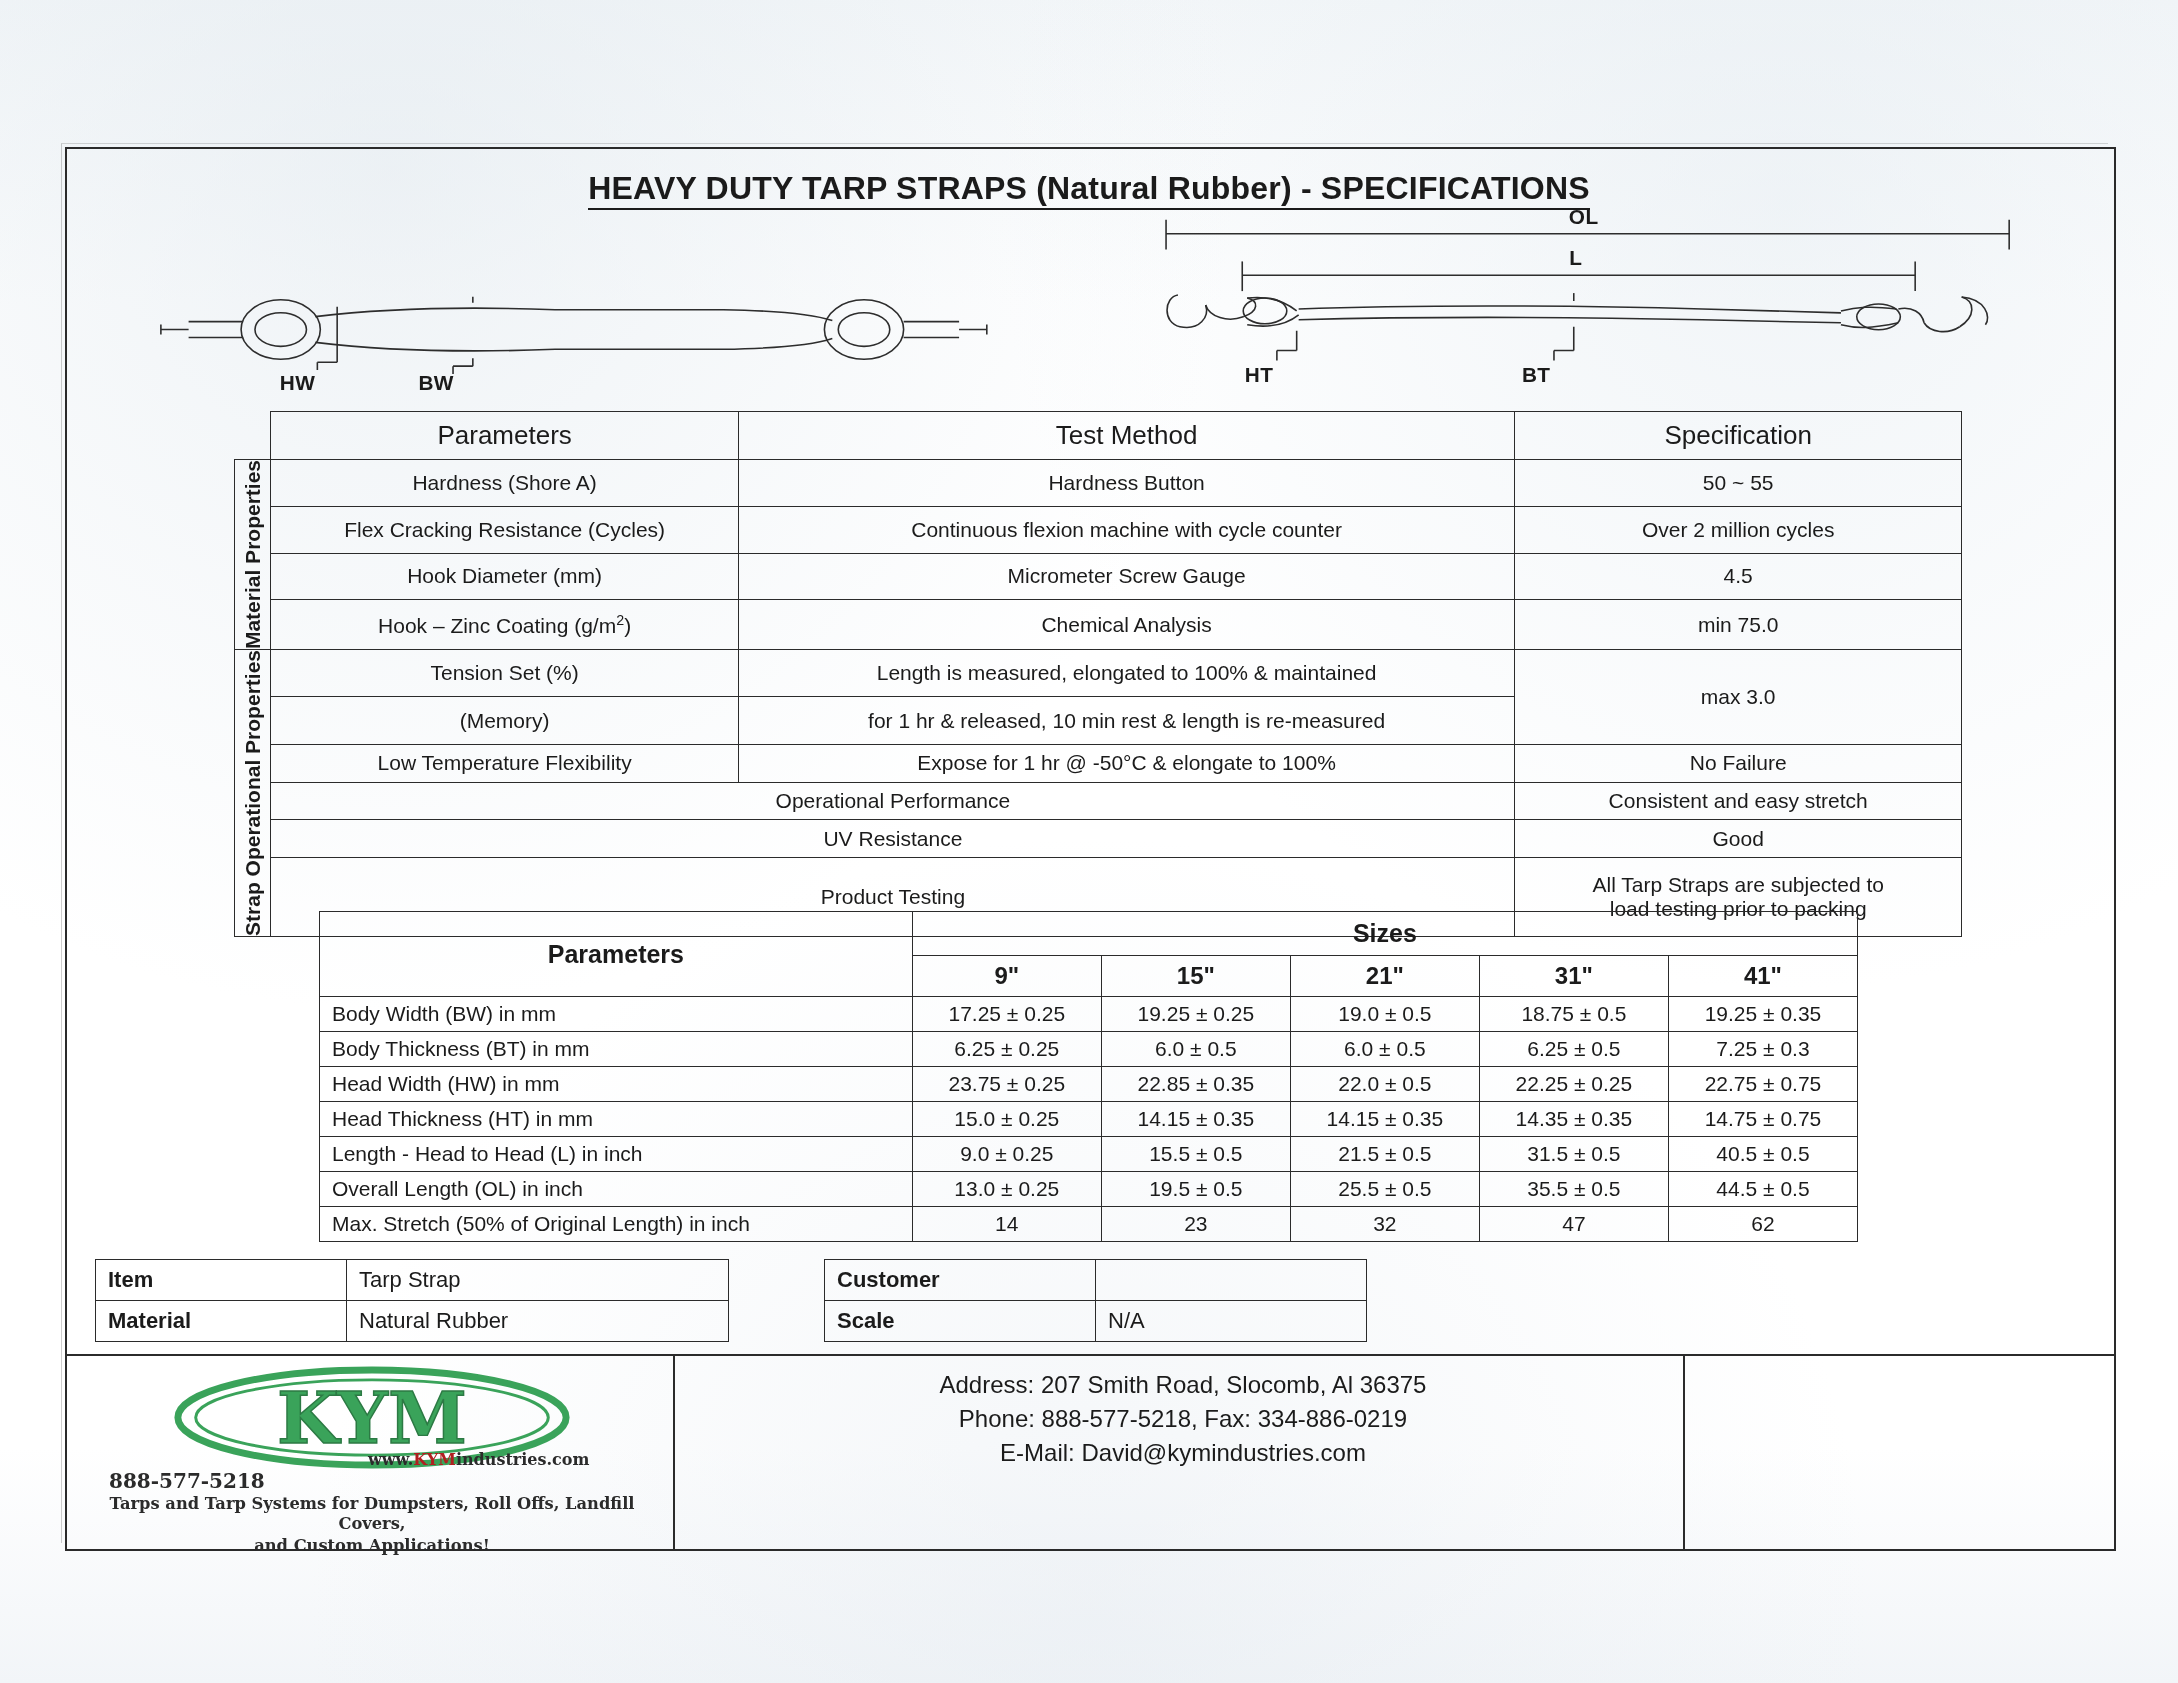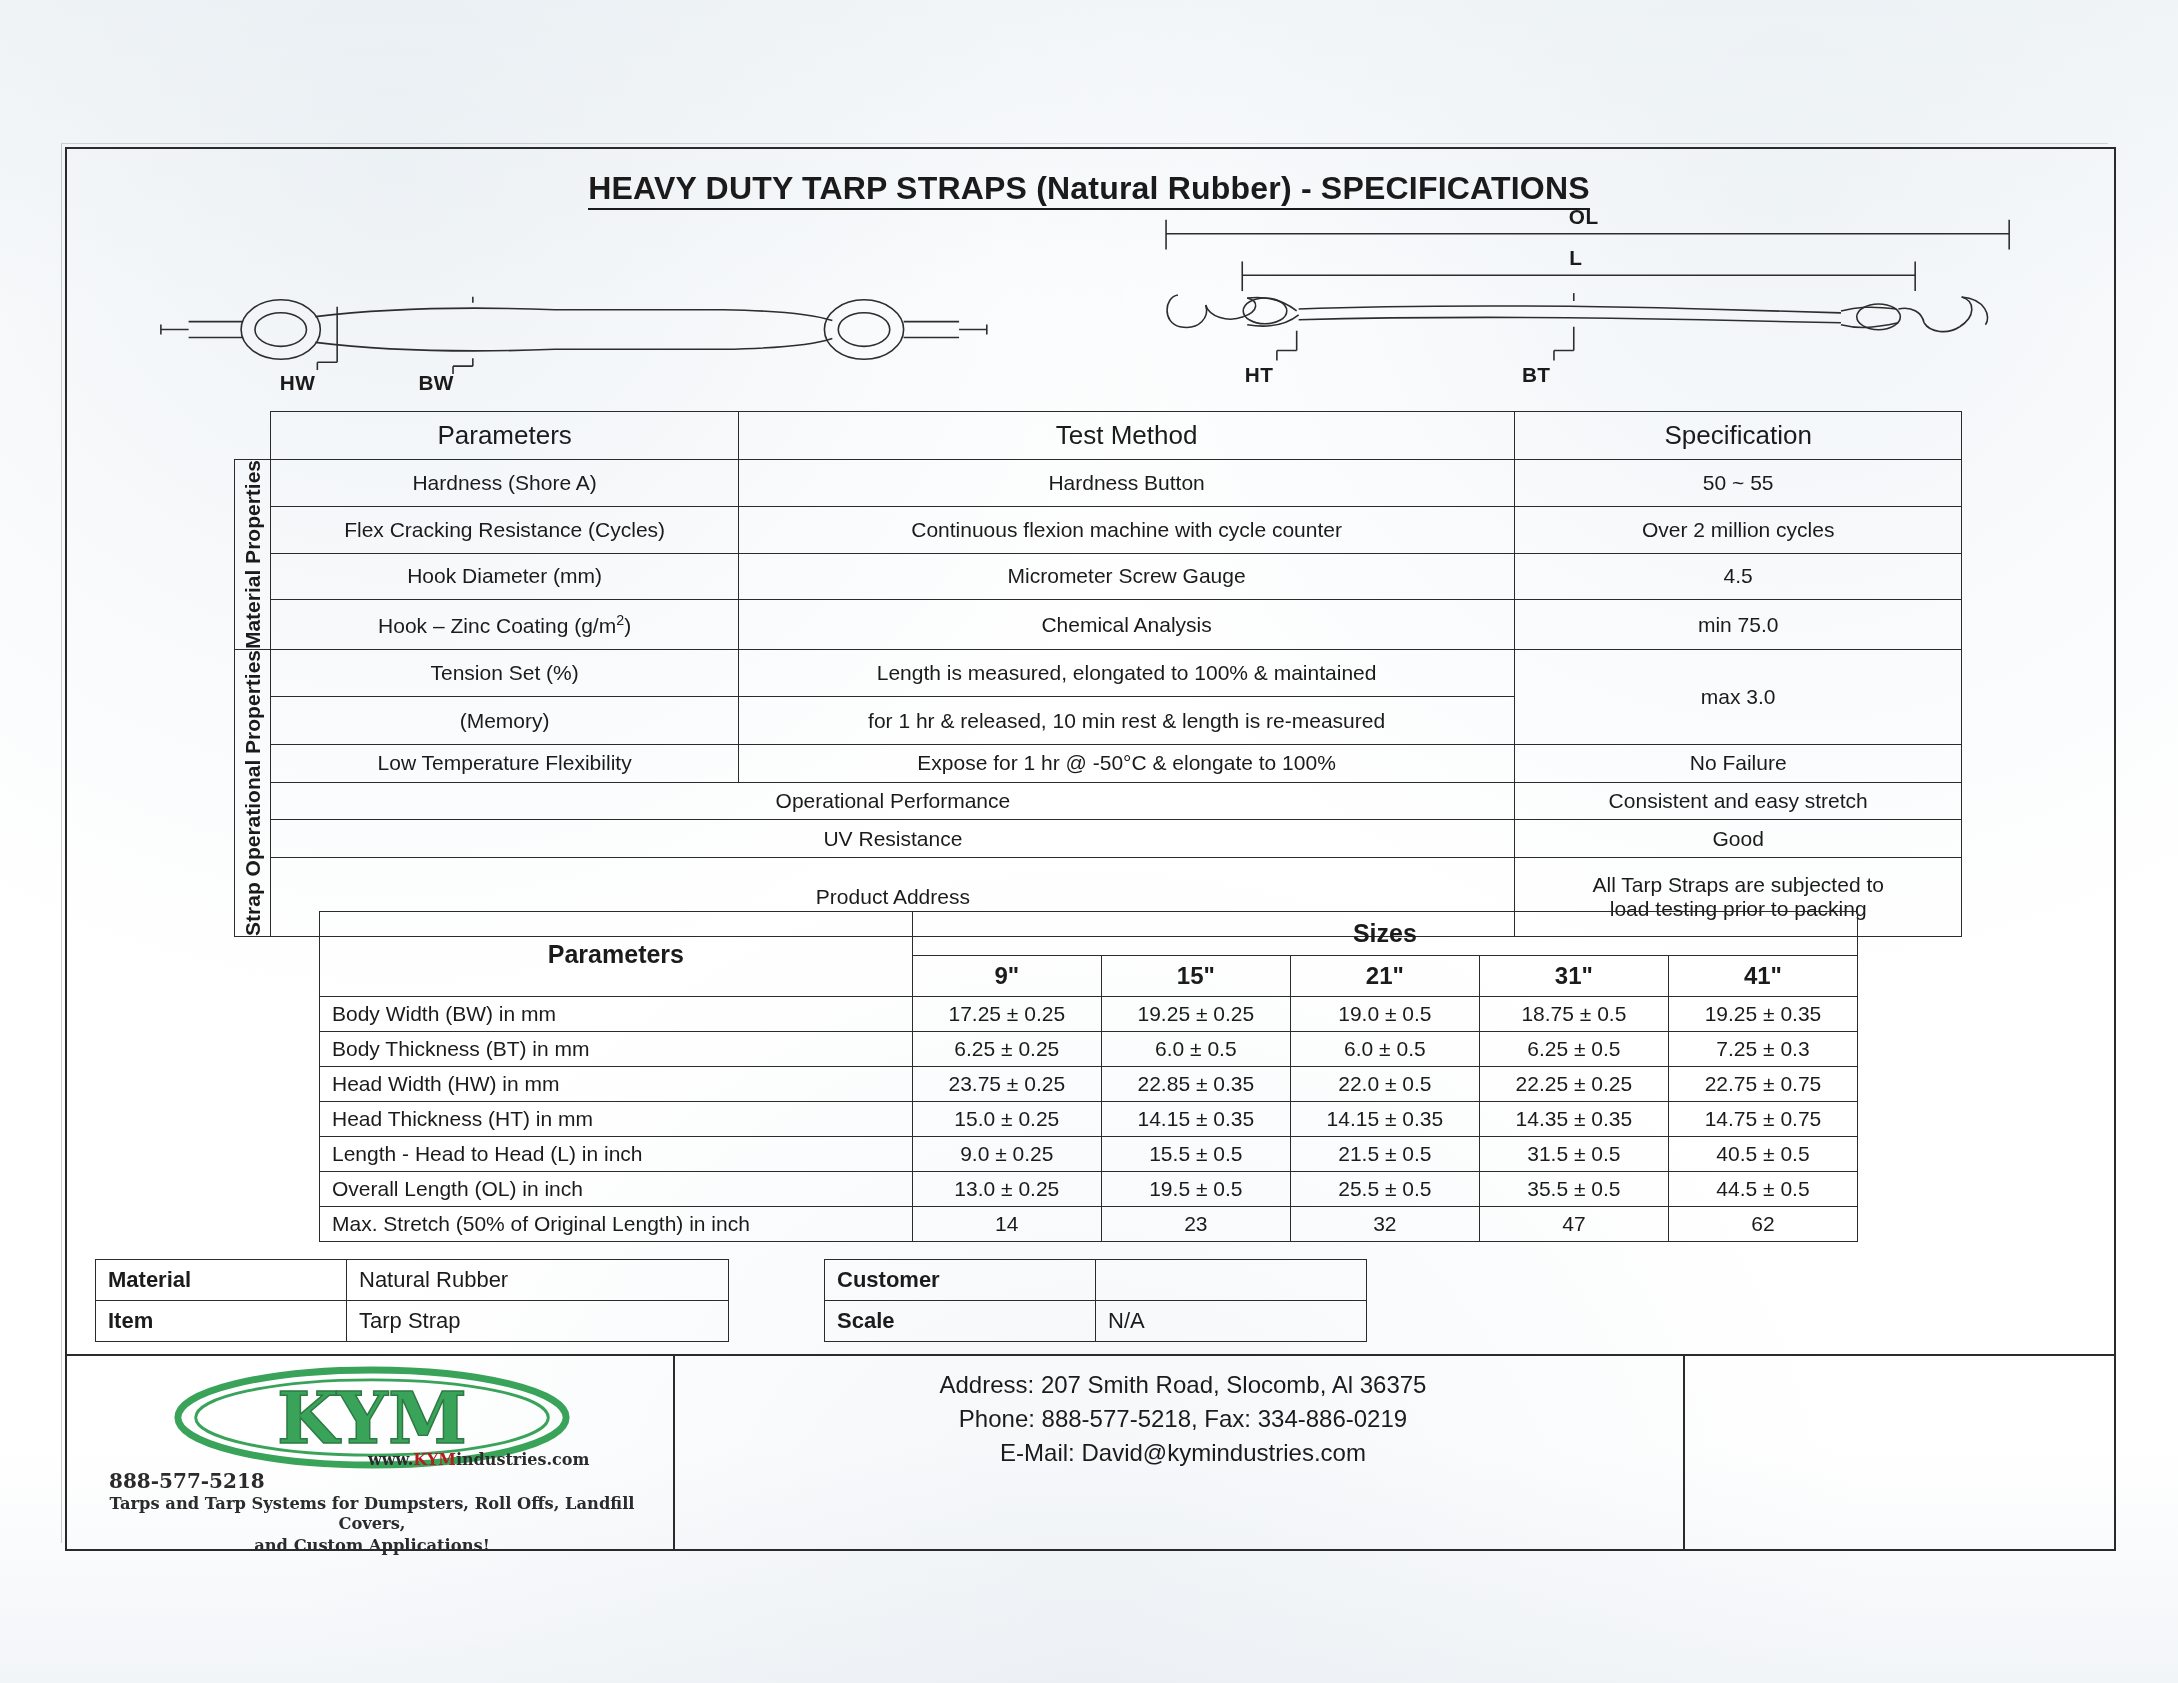--- a/index.html
+++ b/index.html
@@ -402,21 +402,21 @@
         </tr>
         <tr>
           <td class="param" colspan="2">Operational Performance</td>
           <td class="spec">Consistent and easy stretch</td>
         </tr>
         <tr>
           <td class="param" colspan="2">UV Resistance</td>
           <td class="spec">Good</td>
         </tr>
         <tr>
-          <td class="param cellpad" colspan="2" style="padding:18px 6px;">Product Address</td>
+          <td class="param cellpad" colspan="2" style="padding:18px 6px;">Product Testing</td>
           <td class="spec" style="padding:8px 6px;">
             <div>All Tarp Straps are subjected to</div>
             <div>load testing prior to packing</div>
           </td>
         </tr>
       </tbody>
     </table>
   </div>
 
   <div id="sizes-table-wrap">
@@ -490,26 +490,26 @@
           <td class="val">47</td>
           <td class="val">62</td>
         </tr>
       </tbody>
     </table>
   </div>
 
   <table id="info-left">
     <tbody>
       <tr>
+        <td class="k">Item</td>
+        <td>Tarp Strap</td>
+      </tr>
+      <tr>
         <td class="k">Material</td>
         <td>Natural Rubber</td>
-      </tr>
-      <tr>
-        <td class="k">Item</td>
-        <td>Tarp Strap</td>
       </tr>
     </tbody>
   </table>
 
   <table id="info-mid">
     <tbody>
       <tr>
         <td class="k">Customer</td>
         <td>&nbsp;</td>
       </tr>

